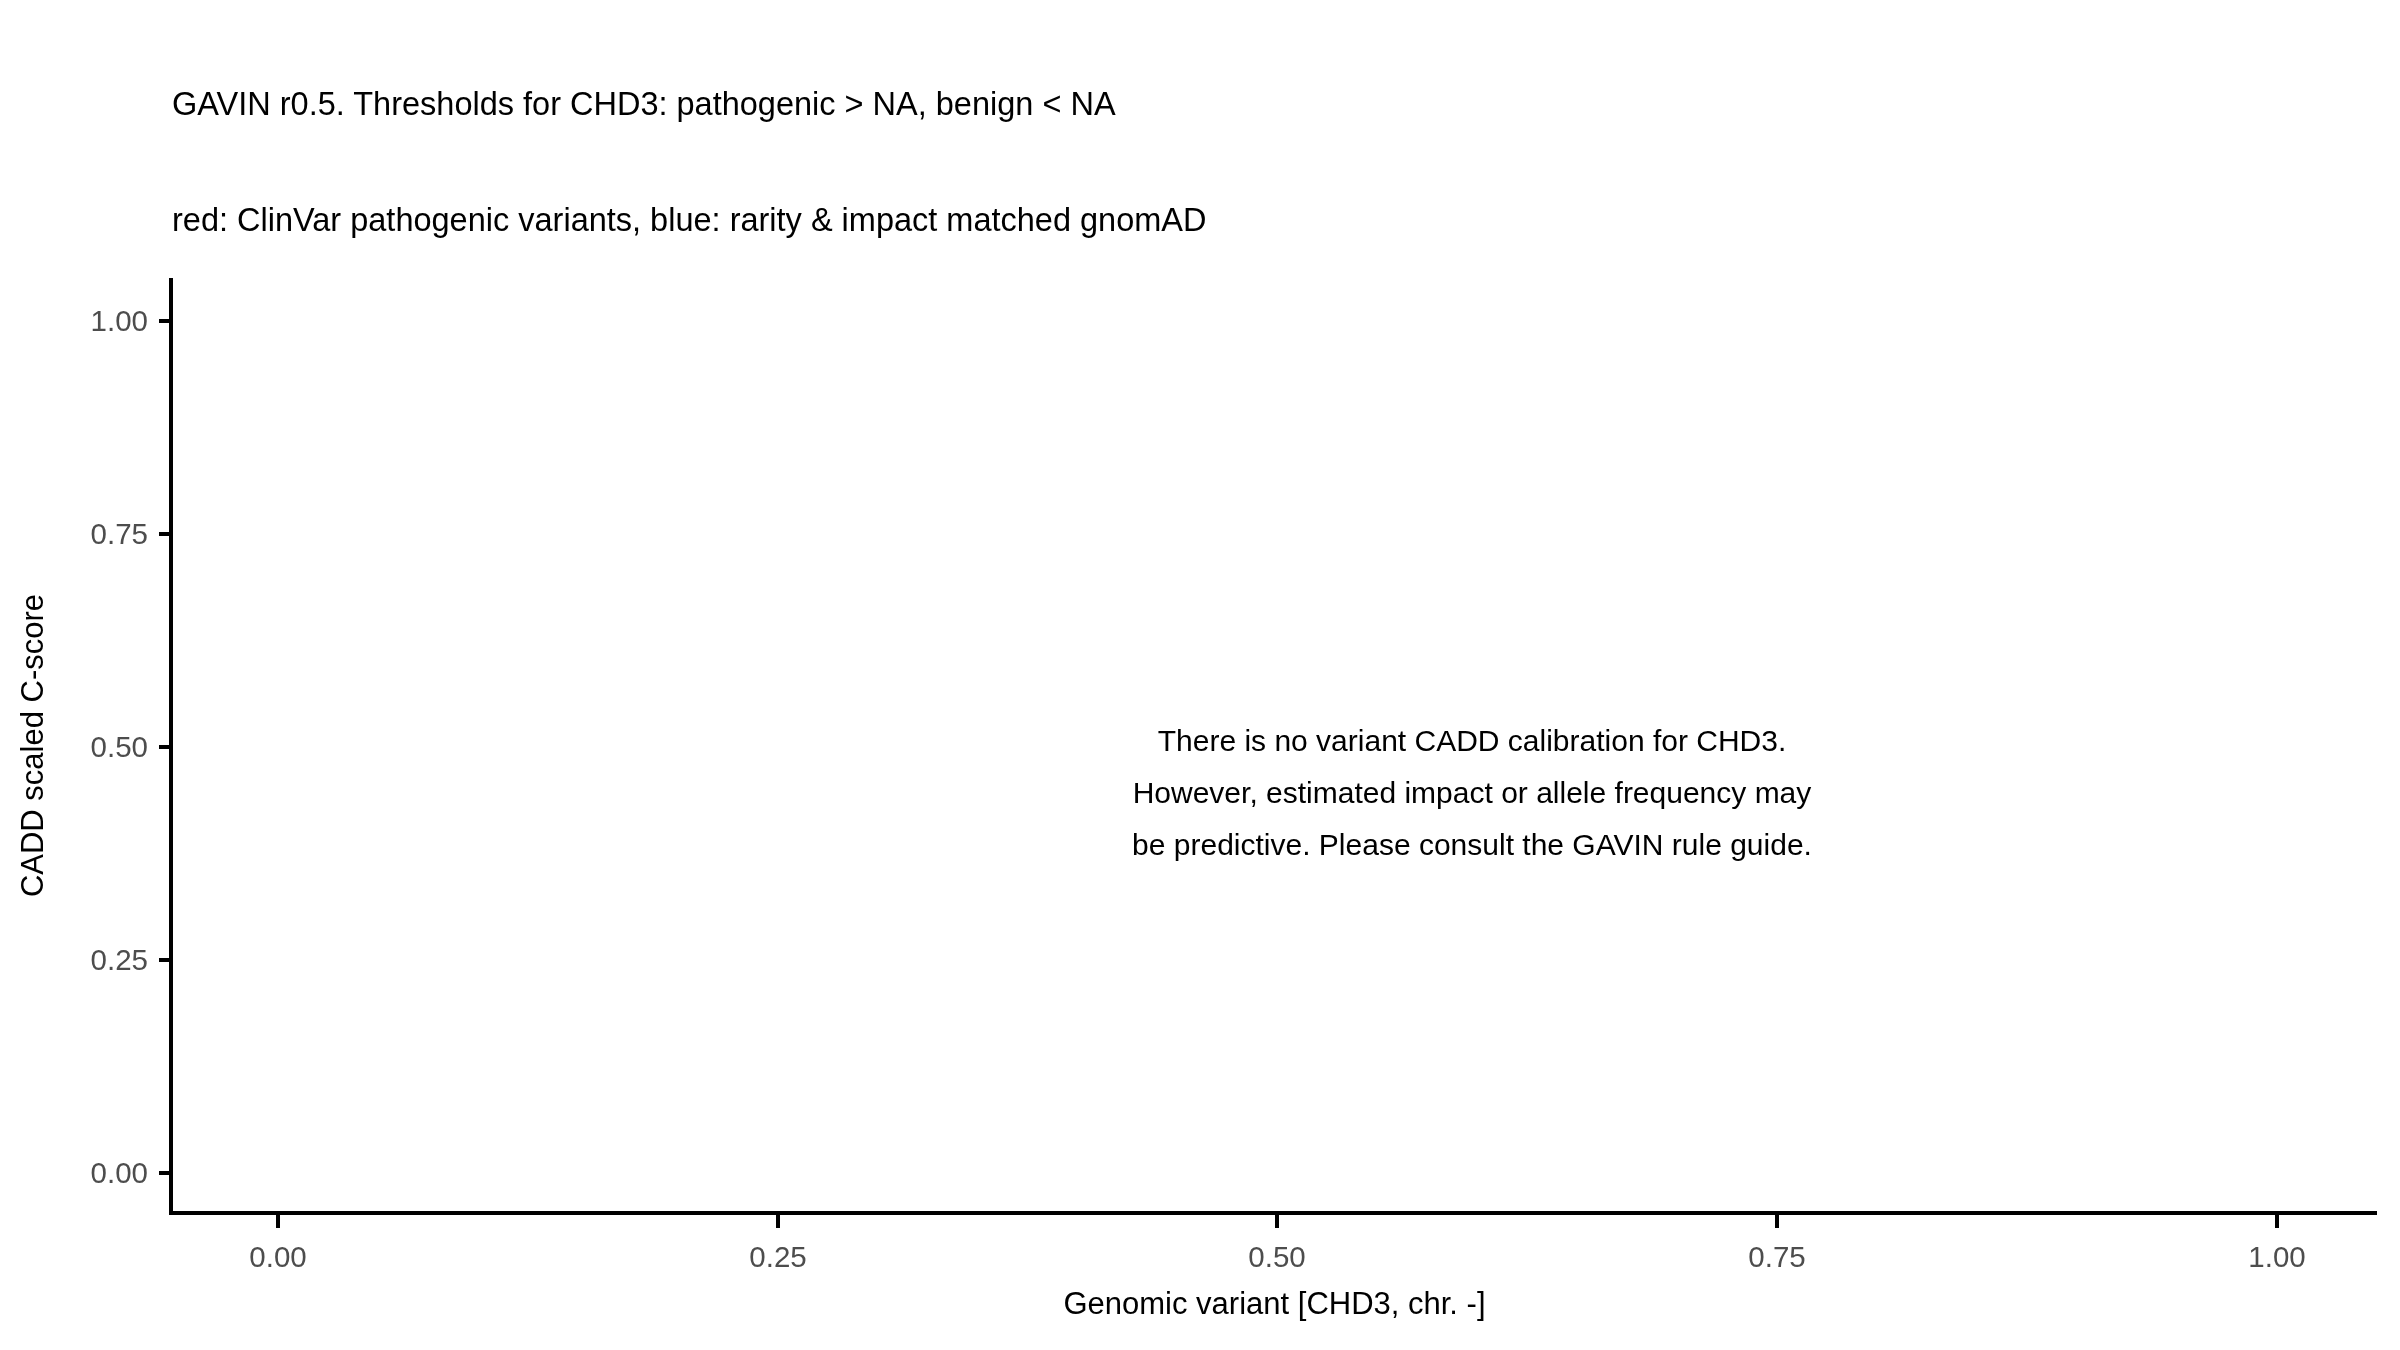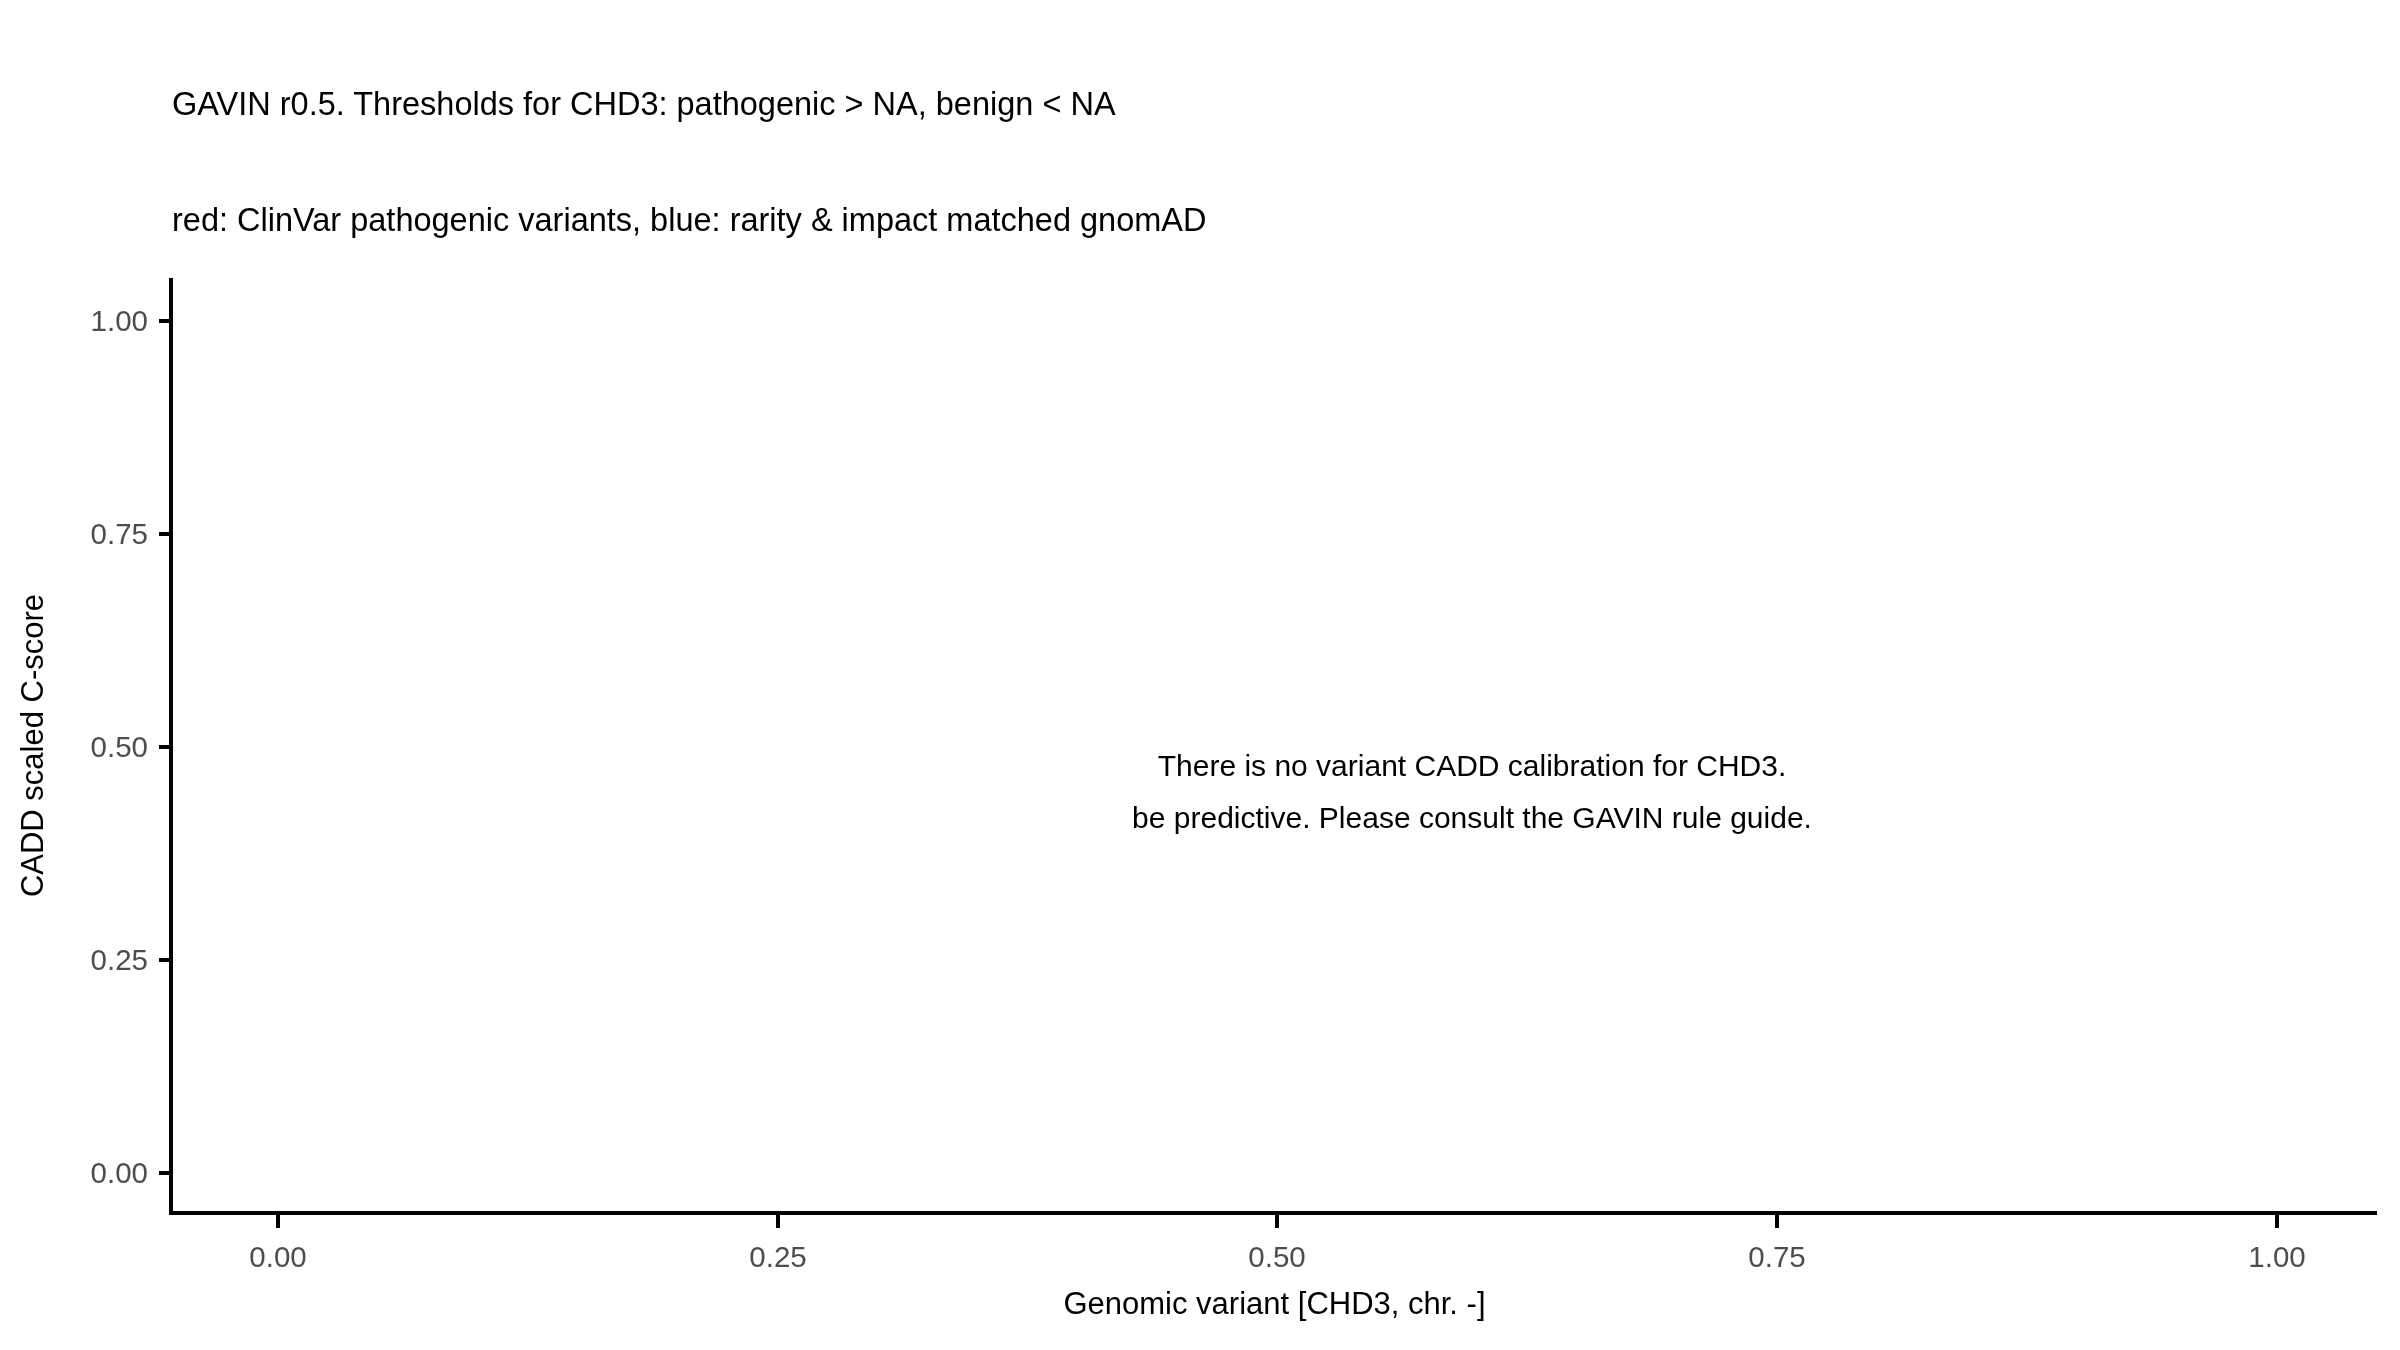--- a/index.html
+++ b/index.html
@@ -61,21 +61,21 @@
     top: 1211px;
     width: 2208px;
     height: 4px;
     background: #000000;
   }
 
   
   #panel-annotation {
     position: absolute;
     left: 620px;
-    top: 462px;
+    top: 437px;
     width: 1360px;
     text-align: center;
     font-size: 30px;
     line-height: 52px;
     color: #000000;
   }
   #panel-annotation .ann-line {
     display: block;
     white-space: pre;
   }
@@ -167,20 +167,21 @@
 
   <div id="plot-title">
     <span class="title-line">GAVIN r0.5. Thresholds for CHD3: pathogenic &gt; NA, benign &lt; NA</span>
     <span class="title-line">red: ClinVar pathogenic variants, blue: rarity &amp; impact matched gnomAD</span>
     <span class="title-line">variants, green: RefSeq exons, grey: genome-wide fallback threshold</span>
   </div>
 
   <div id="panel">
     <div id="panel-annotation">
       <span class="ann-line">There is no variant CADD calibration for CHD3.</span>
+      <span class="ann-line">However, estimated impact or allele frequency may</span>
       <span class="ann-line">be predictive. Please consult the GAVIN rule guide.</span>
     </div>
   </div>
 
   <div id="axis-line-y"></div>
   <div id="axis-line-x"></div>
 
   <div class="y-tick-group" style="top:321px;">
     <span class="y-tick-label">1.00</span>
     <span class="y-tick-mark"></span>

